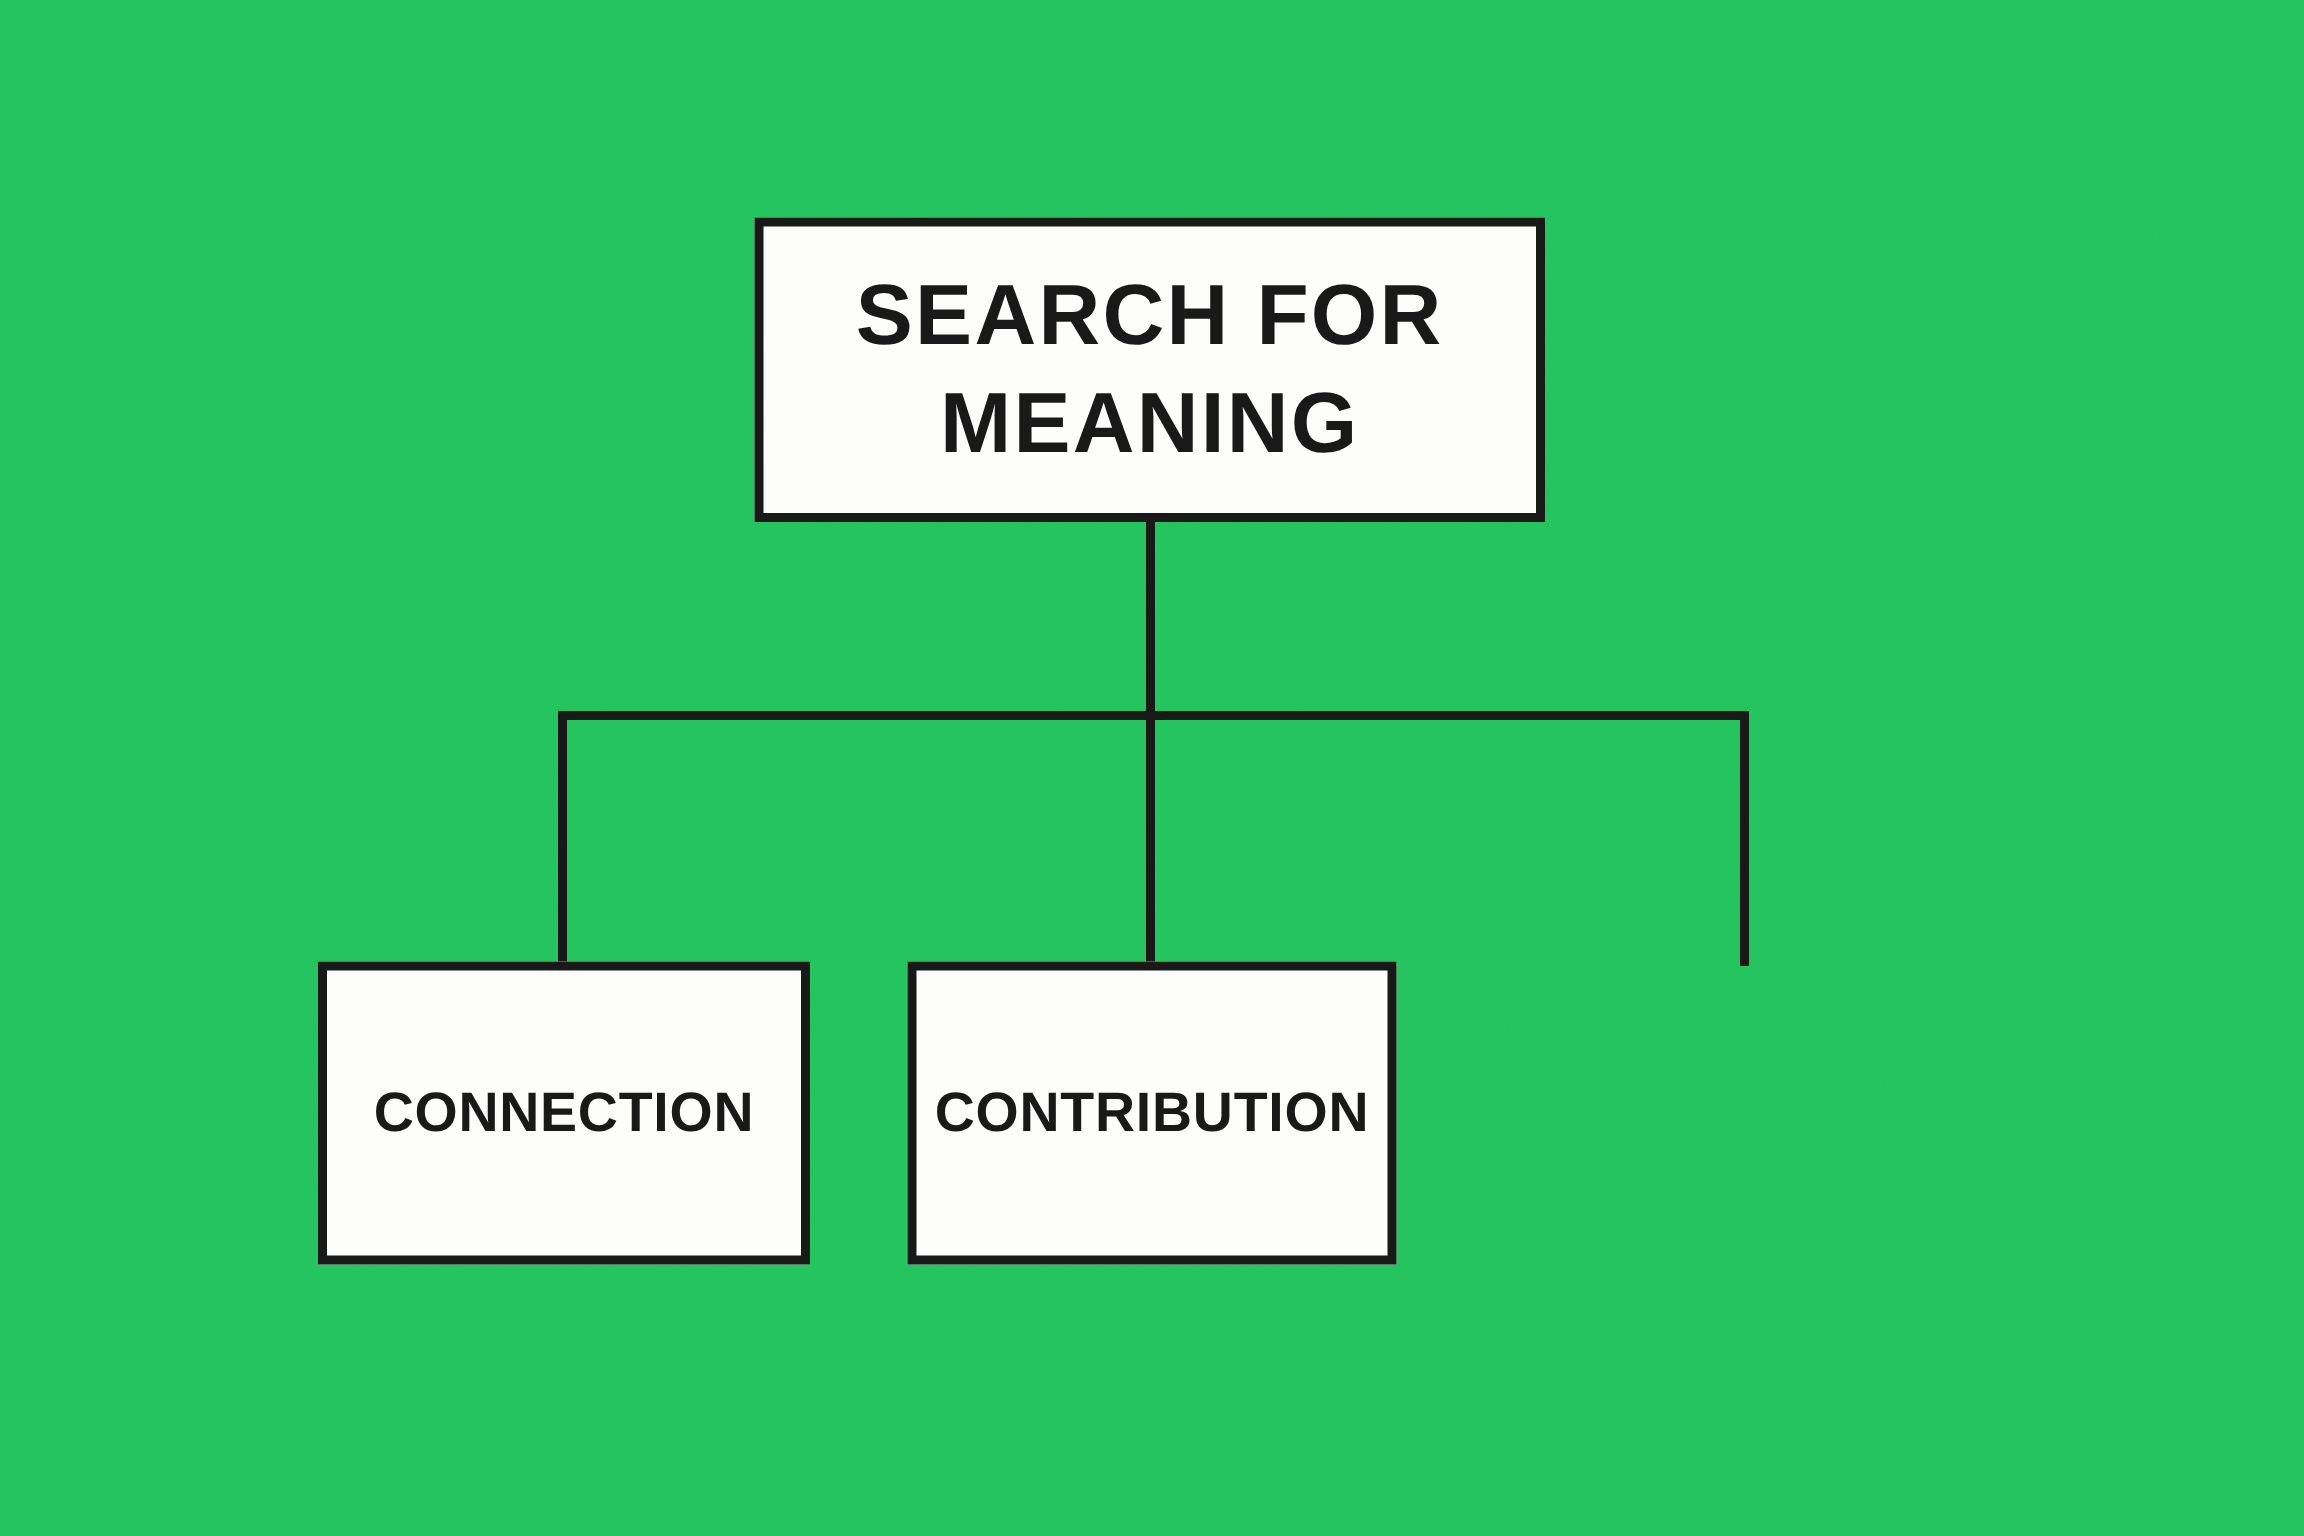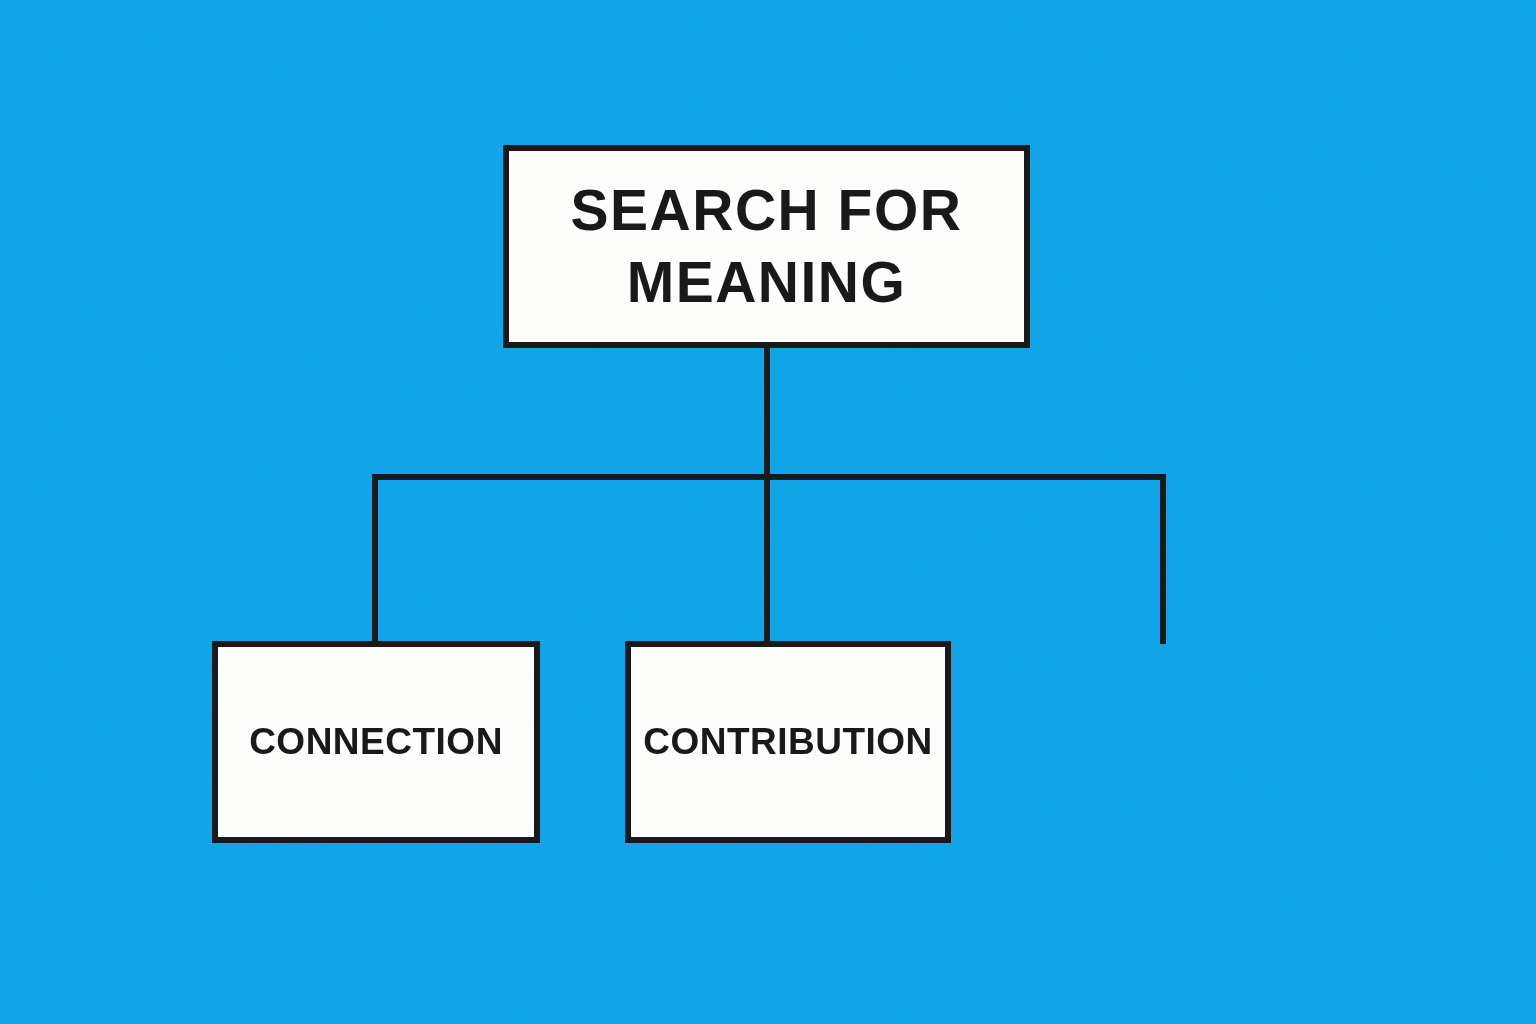--- a/index.html
+++ b/index.html
@@ -4,21 +4,21 @@
 <style>
   html, body {
     margin: 0;
     padding: 0;
     background: #e8e7e4;
   }
   .stage {
     position: relative;
     width: 1536px;
     height: 1024px;
-    background: #0ea5e9;
+    background: #22c55e;
     overflow: hidden;
     font-family: "Liberation Sans", "DejaVu Sans", sans-serif;
   }
   .texture {
     position: absolute;
     inset: 0;
     width: 100%;
     height: 100%;
     opacity: 0.5;
     pointer-events: none;
@@ -48,21 +48,21 @@
   }
   .node-child {
     top: 641px;
     height: 202px;
     font-size: 37px;
     letter-spacing: 0.5px;
     line-height: 1.1;
     padding: 13px 10px;
   }
   .node-child-1 { left: 212px; width: 328px; }
-  .node-child-2 { left: 605px; width: 326px; margin-left: 20px; }
+  .node-child-2 { left: 605px; width: 326px; }
   .node-child-3 { left: 993px; width: 329px; }
   .connector {
     position: absolute;
     background: #191919;
     z-index: 1;
   }
   .conn-stem        { left: 764px;  top: 346px; width: 6px;   height: 134px; }
   .conn-hbar        { left: 372px;  top: 474px; width: 794px; height: 6px;  }
   .conn-drop-left   { left: 372px;  top: 474px; width: 6px;   height: 170px; }
   .conn-drop-center { left: 764px;  top: 474px; width: 6px;   height: 170px; }

